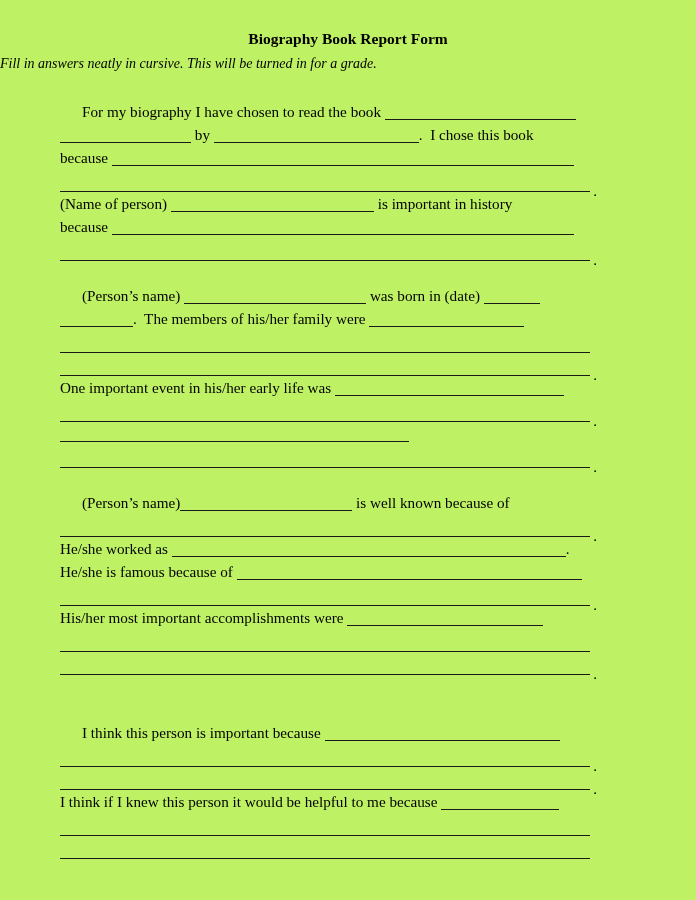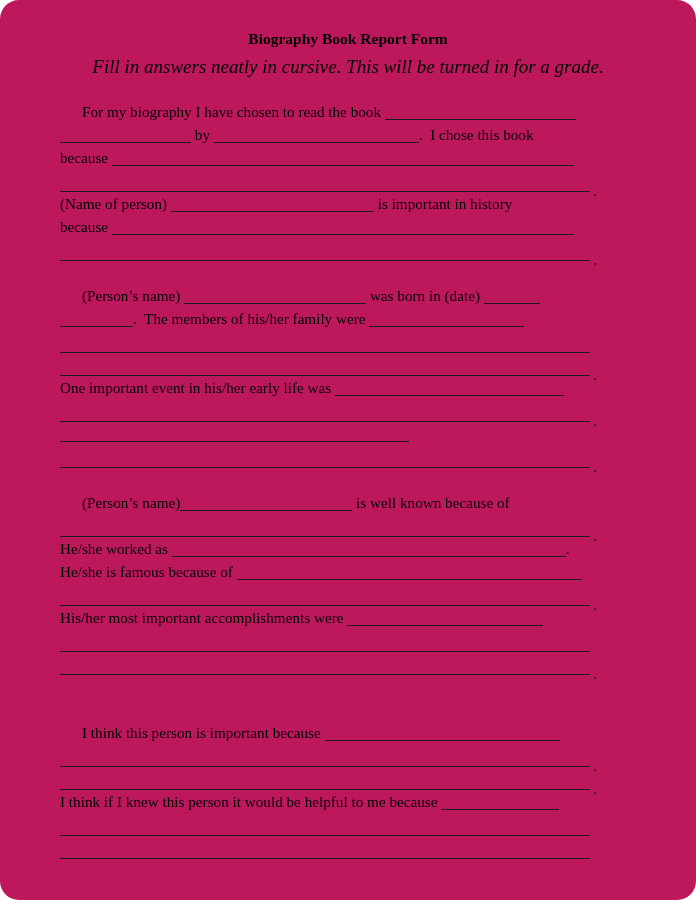--- a/index.html
+++ b/index.html
@@ -4,38 +4,36 @@
 <style>
   html, body {
     margin: 0;
     padding: 0;
     background: #ffffff;
   }
   .page {
     position: relative;
     width: 696px;
     height: 900px;
-    background: #be185d;
+    background: #bef264;
     font-family: "Liberation Serif", "DejaVu Serif", serif;
     color: #000000;
     overflow: hidden;
-    border-radius: 19px;
   }
 
   
   .doc-title {
     text-align: center;
     font-size: 15.5px;
     font-weight: bold;
     line-height: 1;
     padding-top: 31px;
   }
   .doc-subtitle {
-    text-align: center;
-    font-size: 19px;
+    font-size: 14px;
     font-style: italic;
     line-height: 1;
     padding-top: 10px;
   }
 
   
   .form-body {
     position: absolute;
     left: 60px;
     top: 100px;

